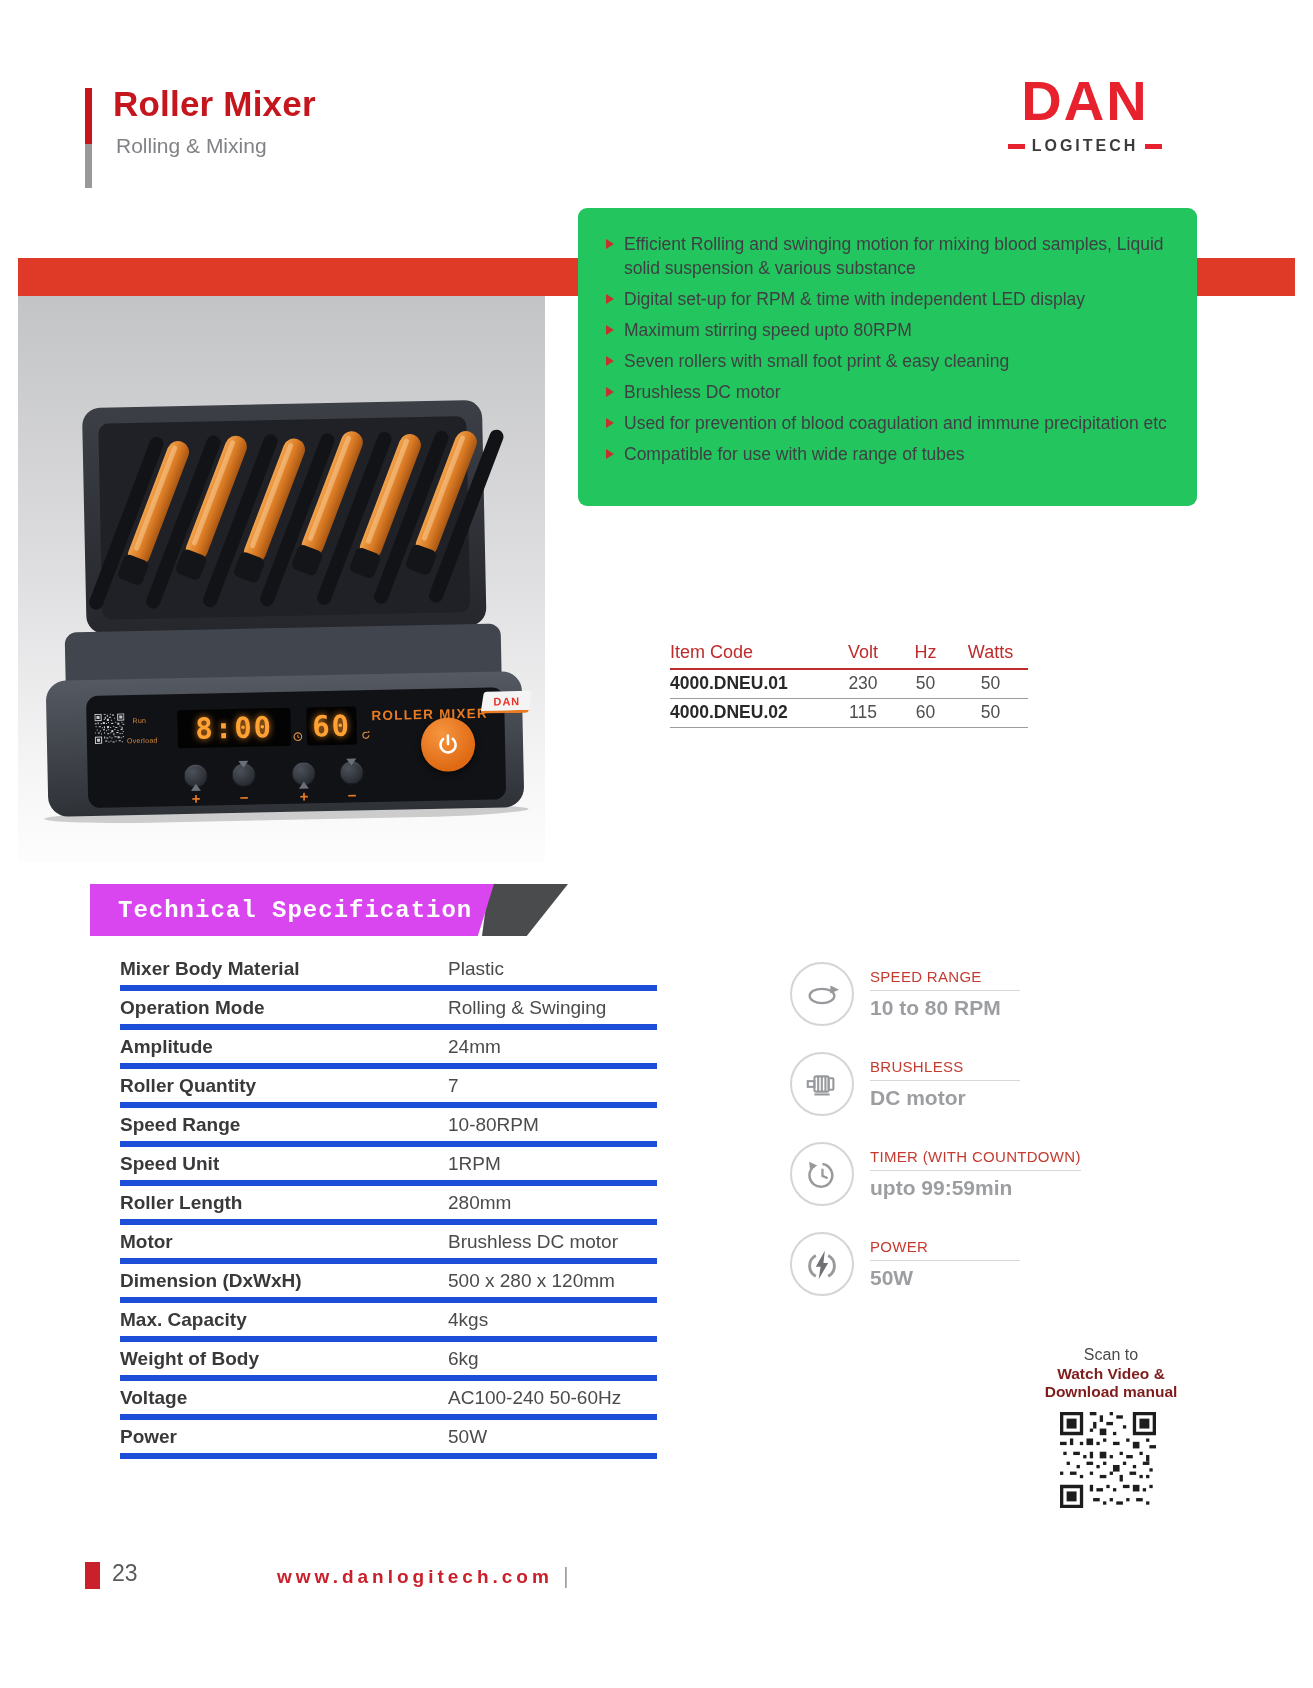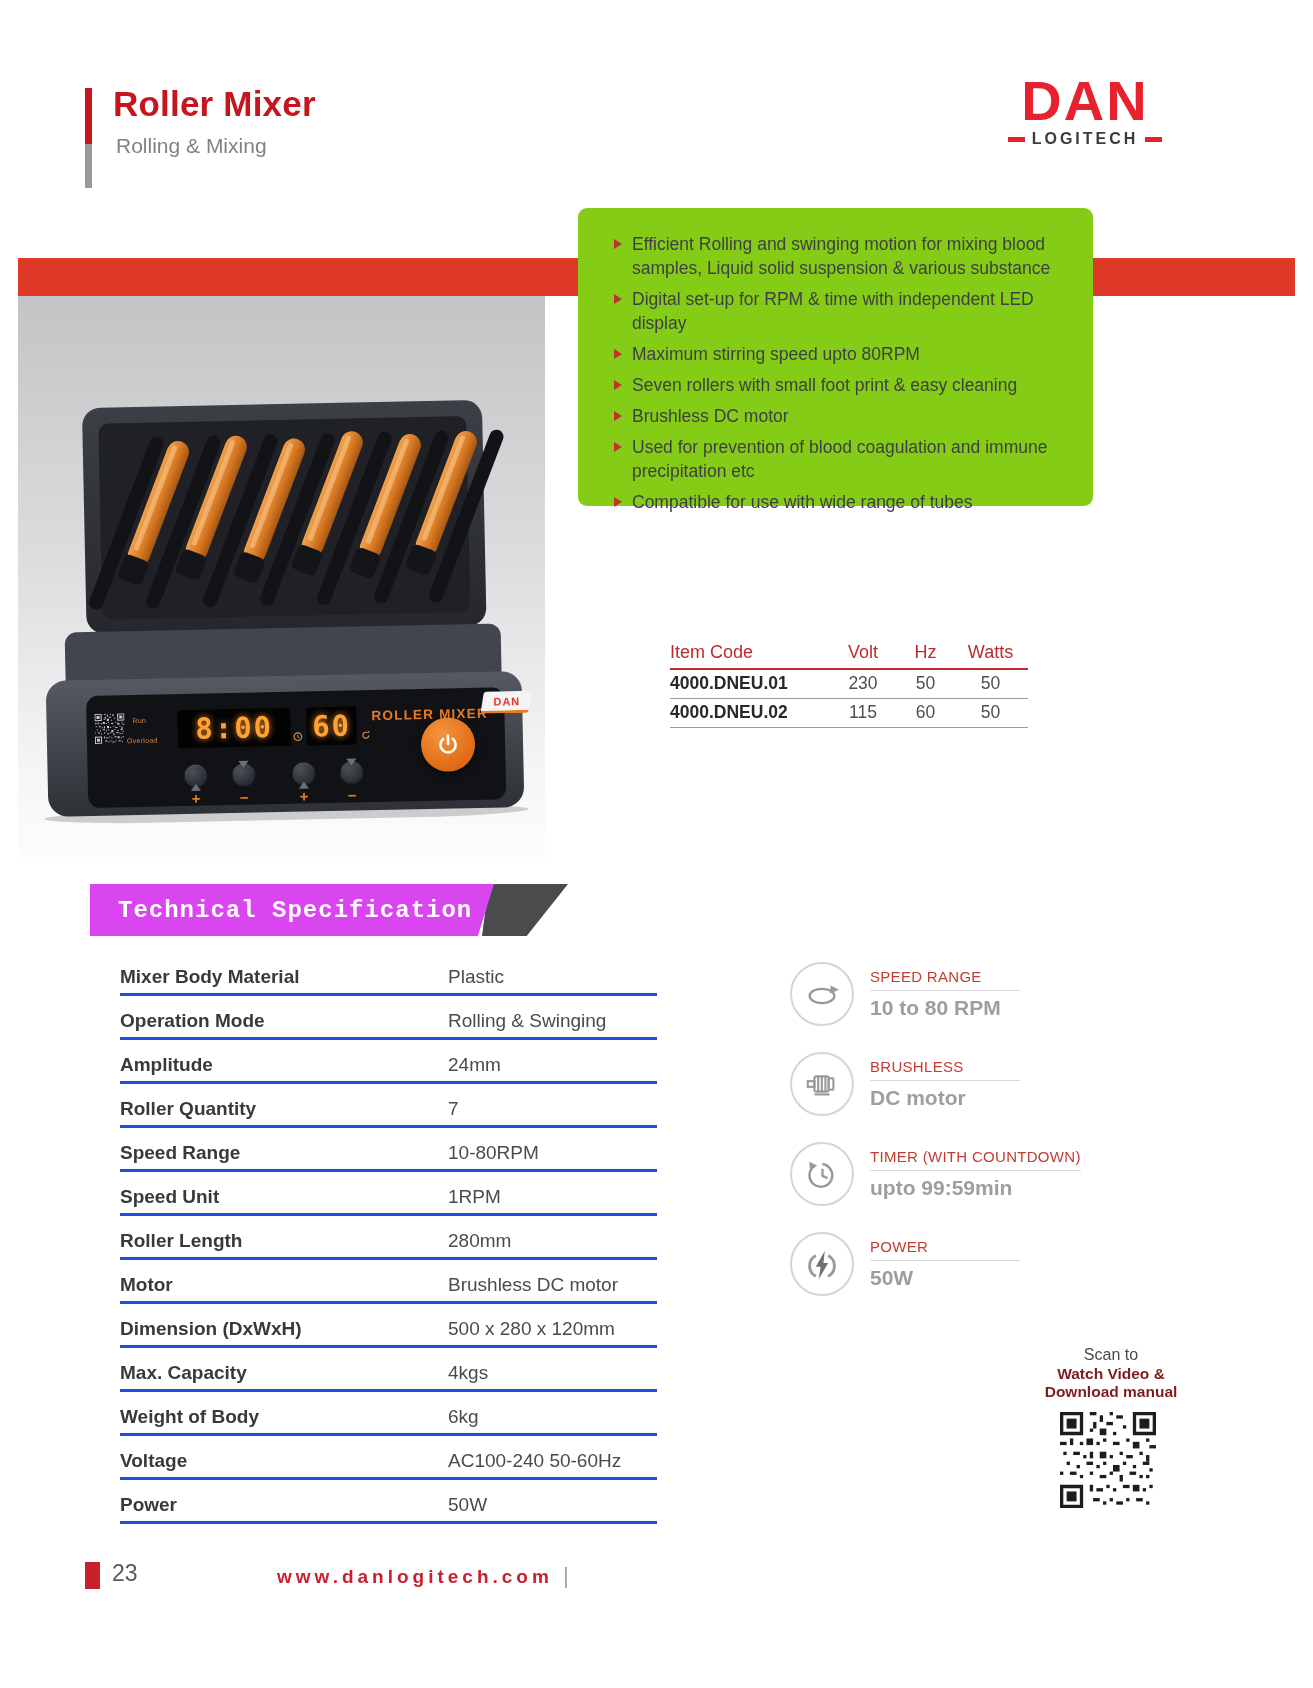--- a/index.html
+++ b/index.html
@@ -8,32 +8,32 @@
 
   
   .accent-bar { position:absolute; left:85px; top:88px; width:7px; height:100px; }
   .accent-bar .red { width:100%; height:56px; background:#c4161c; }
   .accent-bar .gray { width:100%; height:44px; background:#97999b; }
   .page-title { position:absolute; left:113px; top:84px; font-size:35px; font-weight:700; color:#c4161c; letter-spacing:.2px; }
   .page-subtitle { position:absolute; left:116px; top:134px; font-size:21px; color:#808285; }
 
   .logo { position:absolute; left:1005px; top:74px; width:160px; text-align:center; }
   .logo-brand { font-size:56px; font-weight:900; color:#e8212e; letter-spacing:2px; line-height:.95; font-stretch:condensed; }
-  .logo-sub-row { display:flex; align-items:center; justify-content:center; gap:7px; margin-top:3px; }
+  .logo-sub-row { display:flex; align-items:center; justify-content:center; gap:7px; margin-top:10px; }
   .logo-dash { width:17px; height:5px; background:#e8212e; }
   .logo-sub { font-size:16px; font-weight:700; color:#3b3b3d; letter-spacing:3px; }
 
   
   .band { position:absolute; left:18px; top:258px; width:1277px; height:38px; background:#df3a28; z-index:1; }
   .photo-area { position:absolute; left:18px; top:296px; width:527px; height:566px;
     background:linear-gradient(180deg,#c3c4c6 0%,#dcdcde 45%,#f6f6f7 85%,#fdfdfd 100%); z-index:1; }
 
   
-  .features { position:absolute; left:578px; top:208px; width:515px; height:298px; background:#84cc16;
-    border-radius:9px; z-index:2; padding:24px 18px 16px 36px; }
+  .features { position:absolute; left:578px; top:208px; width:619px; height:298px; background:#22c55e;
+    border-radius:9px; z-index:2; padding:24px 18px 16px 28px; }
   .feature { display:flex; margin-bottom:7px; }
   .blt { width:0; height:0; border-top:5px solid transparent; border-bottom:5px solid transparent;
     border-left:8px solid #c2332c; margin:7px 10px 0 0; flex:none; }
   .feature-text { font-size:17.5px; line-height:24px; color:#3f4043; }
 
   
   .item-table { position:absolute; left:670px; top:642px; width:358px; z-index:2; }
   .it-row { display:grid; grid-template-columns:158px 70px 55px 75px; align-items:baseline; }
   .it-head { padding-bottom:5px; border-bottom:2.5px solid #bd2b2c; }
   .it-head span { font-size:18px; color:#bd2b2c; }
@@ -69,21 +69,21 @@
   .ts-dark { position:absolute; left:392px; top:0; width:86px; height:52px; background:#4a4b4d;
     clip-path:polygon(8% 0,100% 0,52% 100%,0 100%); }
   .ts-red { position:absolute; left:0; top:0; width:404px; height:52px; background:#d946ef;
     clip-path:polygon(0 0,100% 0,96% 100%,0 100%); display:flex; align-items:center; }
   .ts-red span { font-family:"Liberation Mono", monospace; font-weight:700; font-size:24px; color:#ffffff;
     letter-spacing:1px; padding-left:28px; white-space:nowrap; }
 
   
   .spec-table { position:absolute; left:120px; top:952px; width:537px; z-index:2; }
   .spec-row { display:grid; grid-template-columns:328px auto; align-items:baseline;
-    padding:6px 0 5px; border-bottom:3px solid #1d4ed8;margin-top:8px; }
+    padding:6px 0 5px; border-bottom:6px solid #1d4ed8; }
   .spec-label { font-size:19px; font-weight:700; color:#39393b; }
   .spec-value { font-size:19px; color:#4b4b4d; }
 
   
   .highlights { position:absolute; left:790px; top:962px; width:420px; z-index:2; }
   .hl-item { display:flex; align-items:flex-start; gap:16px; margin-bottom:26px; }
   .hl-circle { width:64px; height:64px; border-radius:50%; border:2px solid #d4d5d7; background:#ffffff;
     display:flex; align-items:center; justify-content:center; flex:none; }
   .hl-text { padding-top:6px; }
   .hl-title { display:inline-block; min-width:150px; font-size:15px; color:#c43b30; letter-spacing:.3px;

